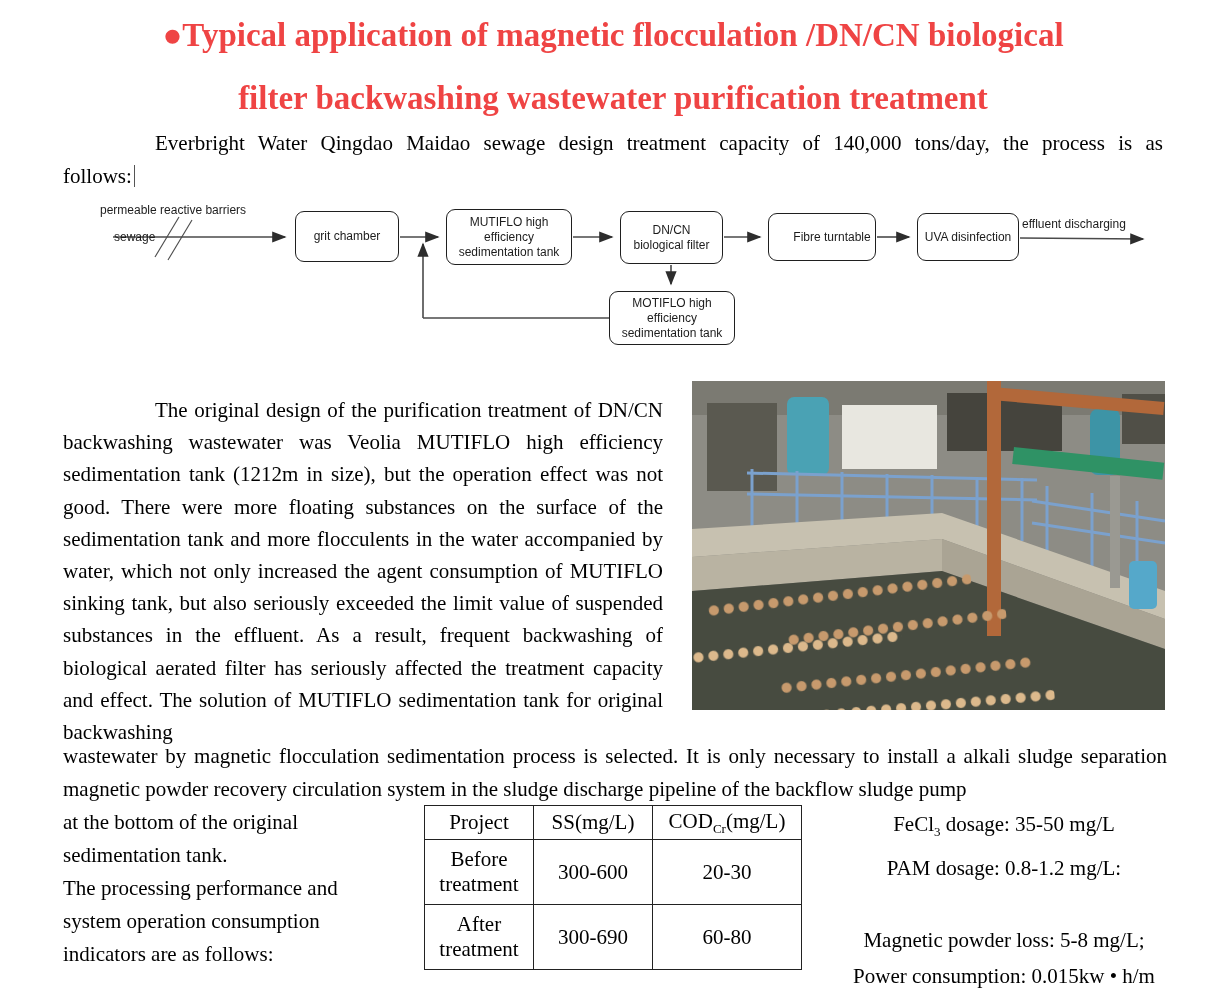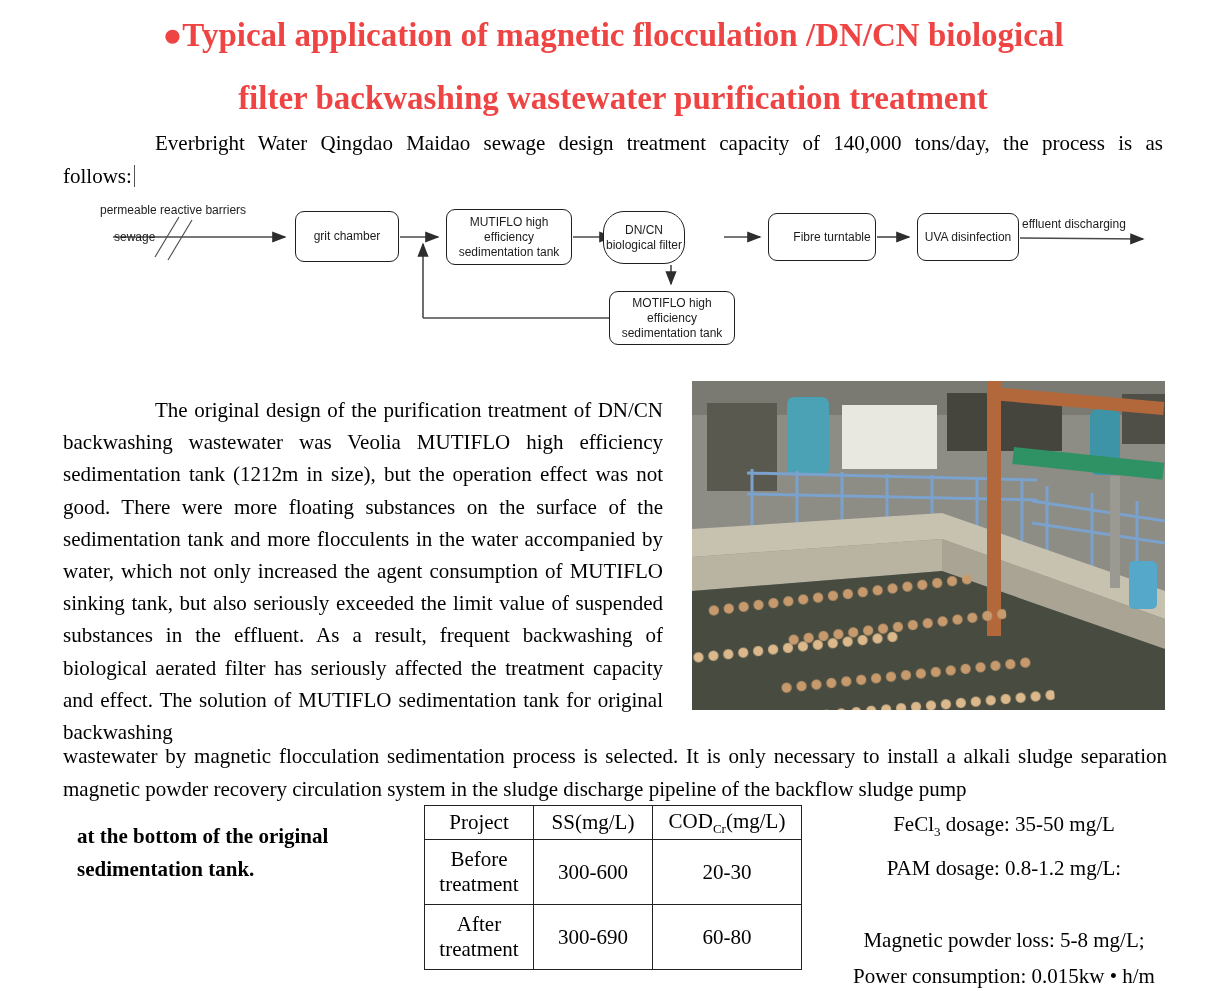--- a/index.html
+++ b/index.html
@@ -19,21 +19,21 @@
   
   .flow{position:absolute;left:0;top:200px;width:1226px;height:155px;
     font-family:"Liberation Sans", sans-serif;font-size:12px;color:#1c1c1c;}
   .flow svg.lines{position:absolute;left:0;top:0;}
   .fbox{position:absolute;border:1.5px solid #1f1f1f;border-radius:9px;background:#fff;
     display:flex;flex-direction:column;justify-content:center;align-items:center;
     text-align:center;line-height:1.25;box-sizing:border-box;}
   .flabel{position:absolute;white-space:nowrap;}
   .b-grit{left:295px;top:11px;width:104px;height:51px;}
   .b-mutiflo{left:446px;top:9px;width:126px;height:56px;}
-  .b-dncn{left:603px;top:11px;width:82px;height:53px;border-radius:21px;}
+  .b-dncn{left:620px;top:11px;width:103px;height:53px;}
   .b-fibre{left:768px;top:13px;width:108px;height:48px;padding-left:20px;}
   .b-uva{left:917px;top:13px;width:102px;height:48px;}
   .b-motiflo{left:609px;top:91px;width:126px;height:54px;}
   .l-barrier{left:100px;top:3px;}
   .l-sewage{left:66px;top:30px;margin-left:48px;}
   .l-effluent{left:1022px;top:17px;}
   
   .photo{position:absolute;left:692px;top:381px;width:473px;height:329px;
     overflow:hidden;background:#8d8c85;}
   .photo svg{position:absolute;left:0;top:0;}
@@ -46,21 +46,21 @@
   .r3{left:0px;top:260px;width:210px;transform:rotate(-6deg);}
   .r4{left:88px;top:288px;width:255px;transform:rotate(-6deg);}
   .r5{left:128px;top:318px;width:235px;transform:rotate(-5deg);}
   
   .para{position:absolute;left:63px;top:394px;width:600px;font-size:21px;
     line-height:32.2px;text-align:justify;text-indent:92px;}
   .cont{position:absolute;left:63px;top:740px;width:1104px;font-size:21px;
     line-height:33px;text-align:justify;}
   
   .bottomleft{position:absolute;left:63px;top:806px;width:316px;font-size:21px;line-height:33px;}
-  .bottomleft p{margin:14px;font-weight:bold;}
+  .bottomleft p{margin:0;}
   table.dtable{position:absolute;left:424px;top:805px;border-collapse:collapse;
     font-size:21px;text-align:center;}
   table.dtable td,table.dtable th{border:1.4px solid #222;font-weight:normal;padding:0;}
   .col1{width:108px;} .col2{width:118px;} .col3{width:148px;}
   .hrow{height:34px;} .drow{height:65px;}
   .dosage{position:absolute;left:808px;top:806px;width:392px;text-align:center;
     font-size:21px;line-height:36px;}
   .gap-after{margin-bottom:36px;}
   .sub{font-size:13px;vertical-align:-5px;}
 </style>
@@ -170,20 +170,21 @@
   <div class="ball-row r4"></div>
   <div class="ball-row light r5"></div>
 </div>
 
 <div class="para">The original design of the purification treatment of DN/CN backwashing wastewater was Veolia MUTIFLO high efficiency sedimentation tank (1212m in size), but the operation effect was not good. There were more floating substances on the surface of the sedimentation tank and more flocculents in the water accompanied by water, which not only increased the agent consumption of MUTIFLO sinking tank, but also seriously exceeded the limit value of suspended substances in the effluent. As a result, frequent backwashing of biological aerated filter has seriously affected the treatment capacity and effect. The solution of MUTIFLO sedimentation tank for original backwashing</div>
 
 <div class="cont">wastewater by magnetic flocculation sedimentation process is selected. It is only necessary to install a alkali sludge separation magnetic powder recovery circulation system in the sludge discharge pipeline of the backflow sludge pump</div>
 
 <div class="bottomleft">
   <p>at the bottom of the original sedimentation tank.</p>
+  <p>The processing performance and system operation consumption indicators are as follows:</p>
 </div>
 
 <table class="dtable">
   <tbody>
       <tr class="hrow">
     <th class="col1">Project</th>
     <th class="col2">SS(mg/L)</th>
     <th class="col3"><span>COD</span><span class="sub">Cr</span><span>(mg/L)</span></th>
   </tr>
   <tr class="drow">

